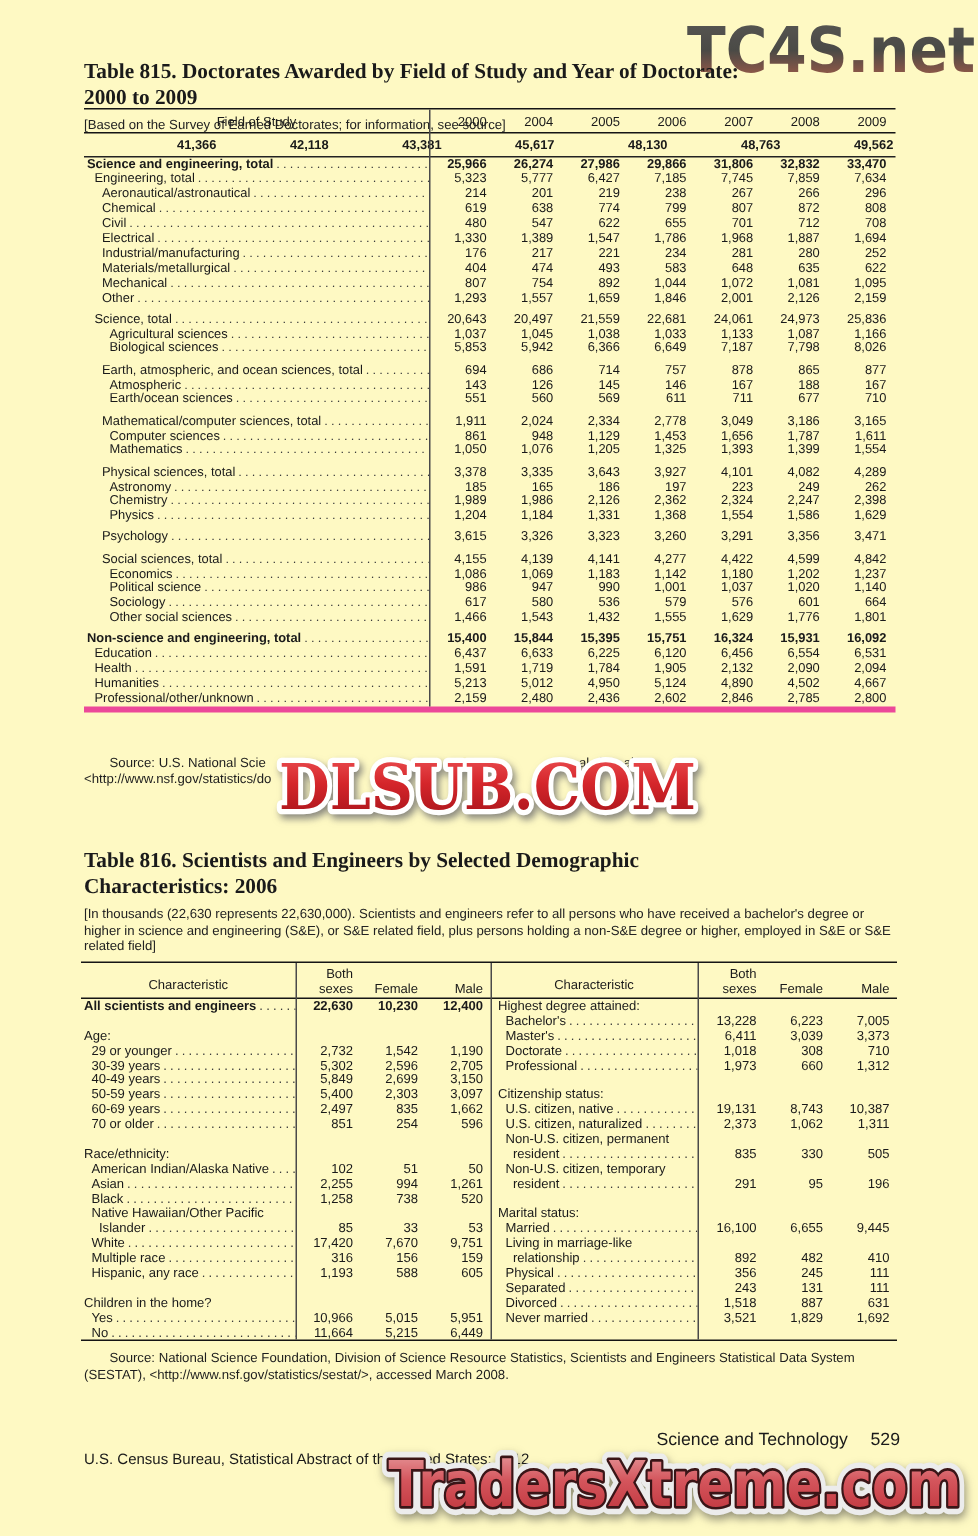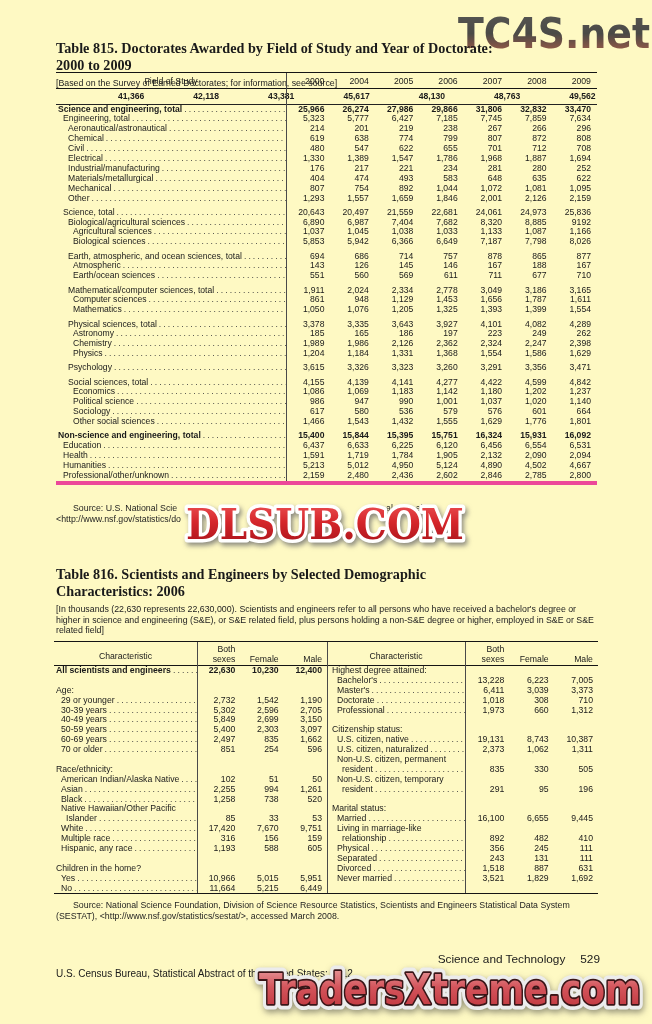--- a/index.html
+++ b/index.html
@@ -250,30 +250,20 @@
           <div class="lbl"><span>Science, total</span></div>
           <div class="v">20,643</div>
           <div class="v">20,497</div>
           <div class="v">21,559</div>
           <div class="v">22,681</div>
           <div class="v">24,061</div>
           <div class="v">24,973</div>
           <div class="v">25,836</div>
         </div>
 
-        <div class="tr i2">
-          <div class="lbl"><span>Biological/agricultural sciences</span></div>
-          <div class="v">6,890</div>
-          <div class="v">6,987</div>
-          <div class="v">7,404</div>
-          <div class="v">7,682</div>
-          <div class="v">8,320</div>
-          <div class="v">8,885</div>
-          <div class="v">9192</div>
-        </div>
 
         <div class="tr i3">
           <div class="lbl"><span>Agricultural sciences</span></div>
           <div class="v">1,037</div>
           <div class="v">1,045</div>
           <div class="v">1,038</div>
           <div class="v">1,033</div>
           <div class="v">1,133</div>
           <div class="v">1,087</div>
           <div class="v">1,166</div>

